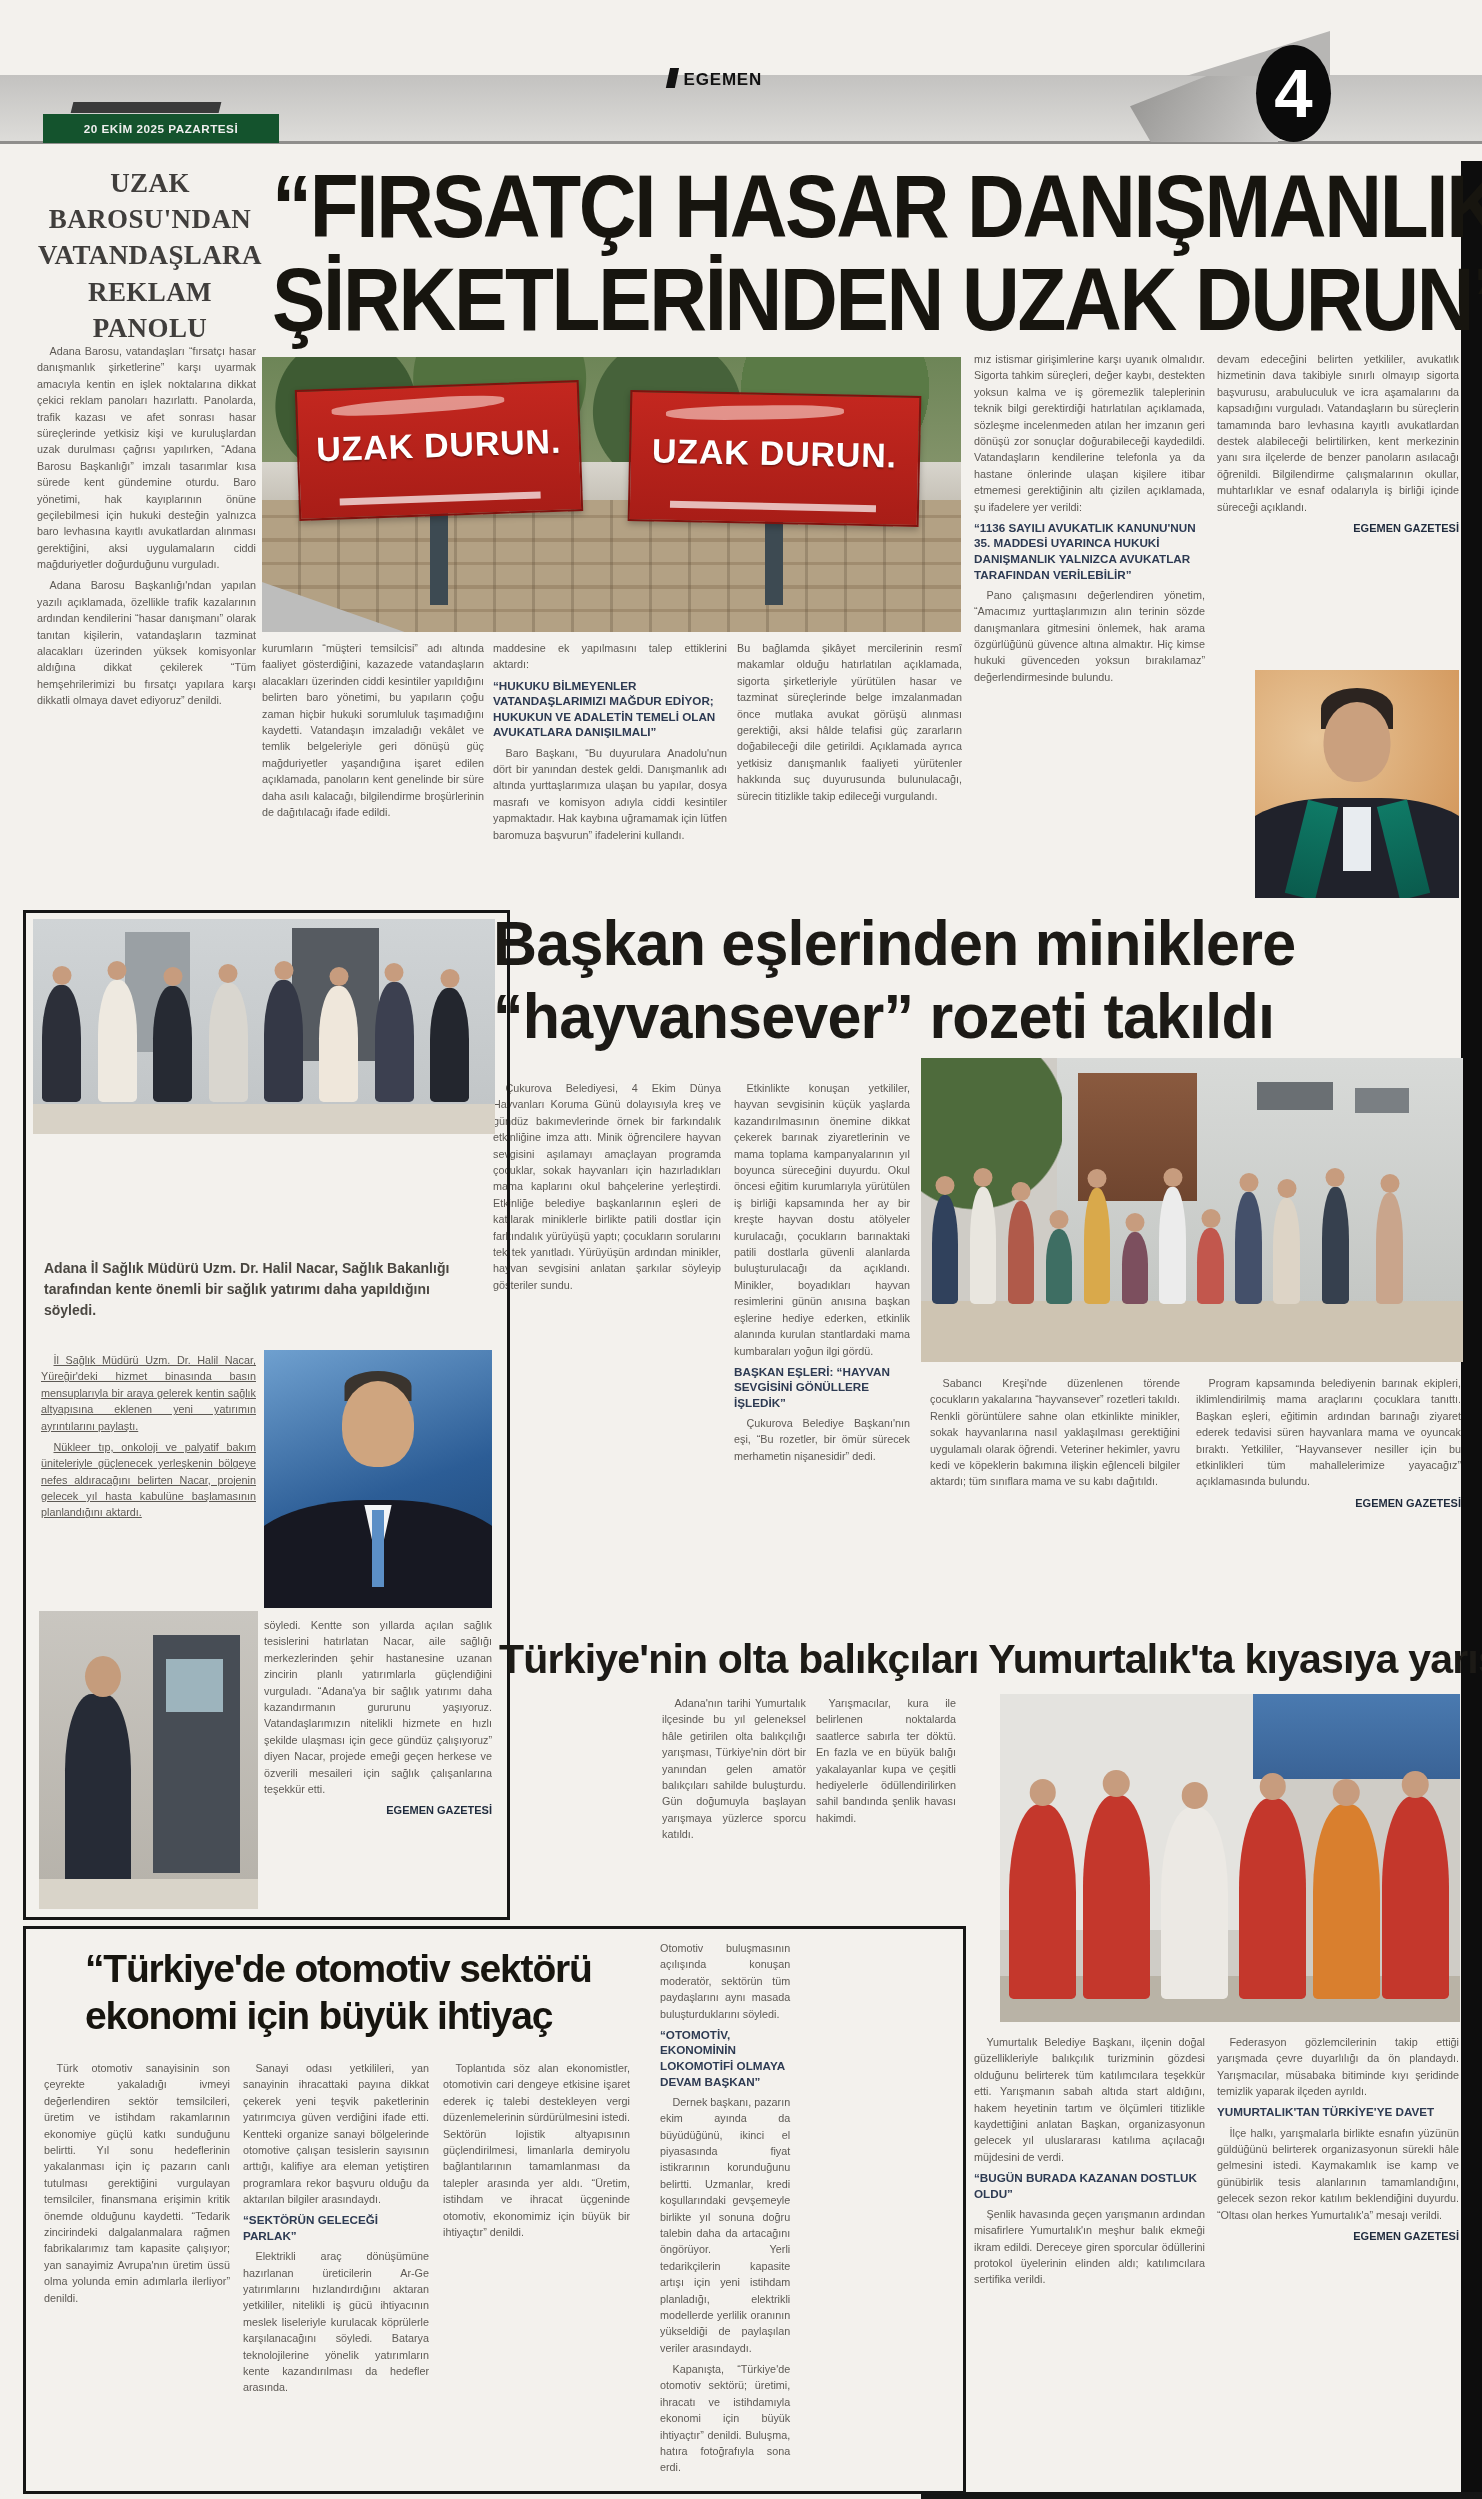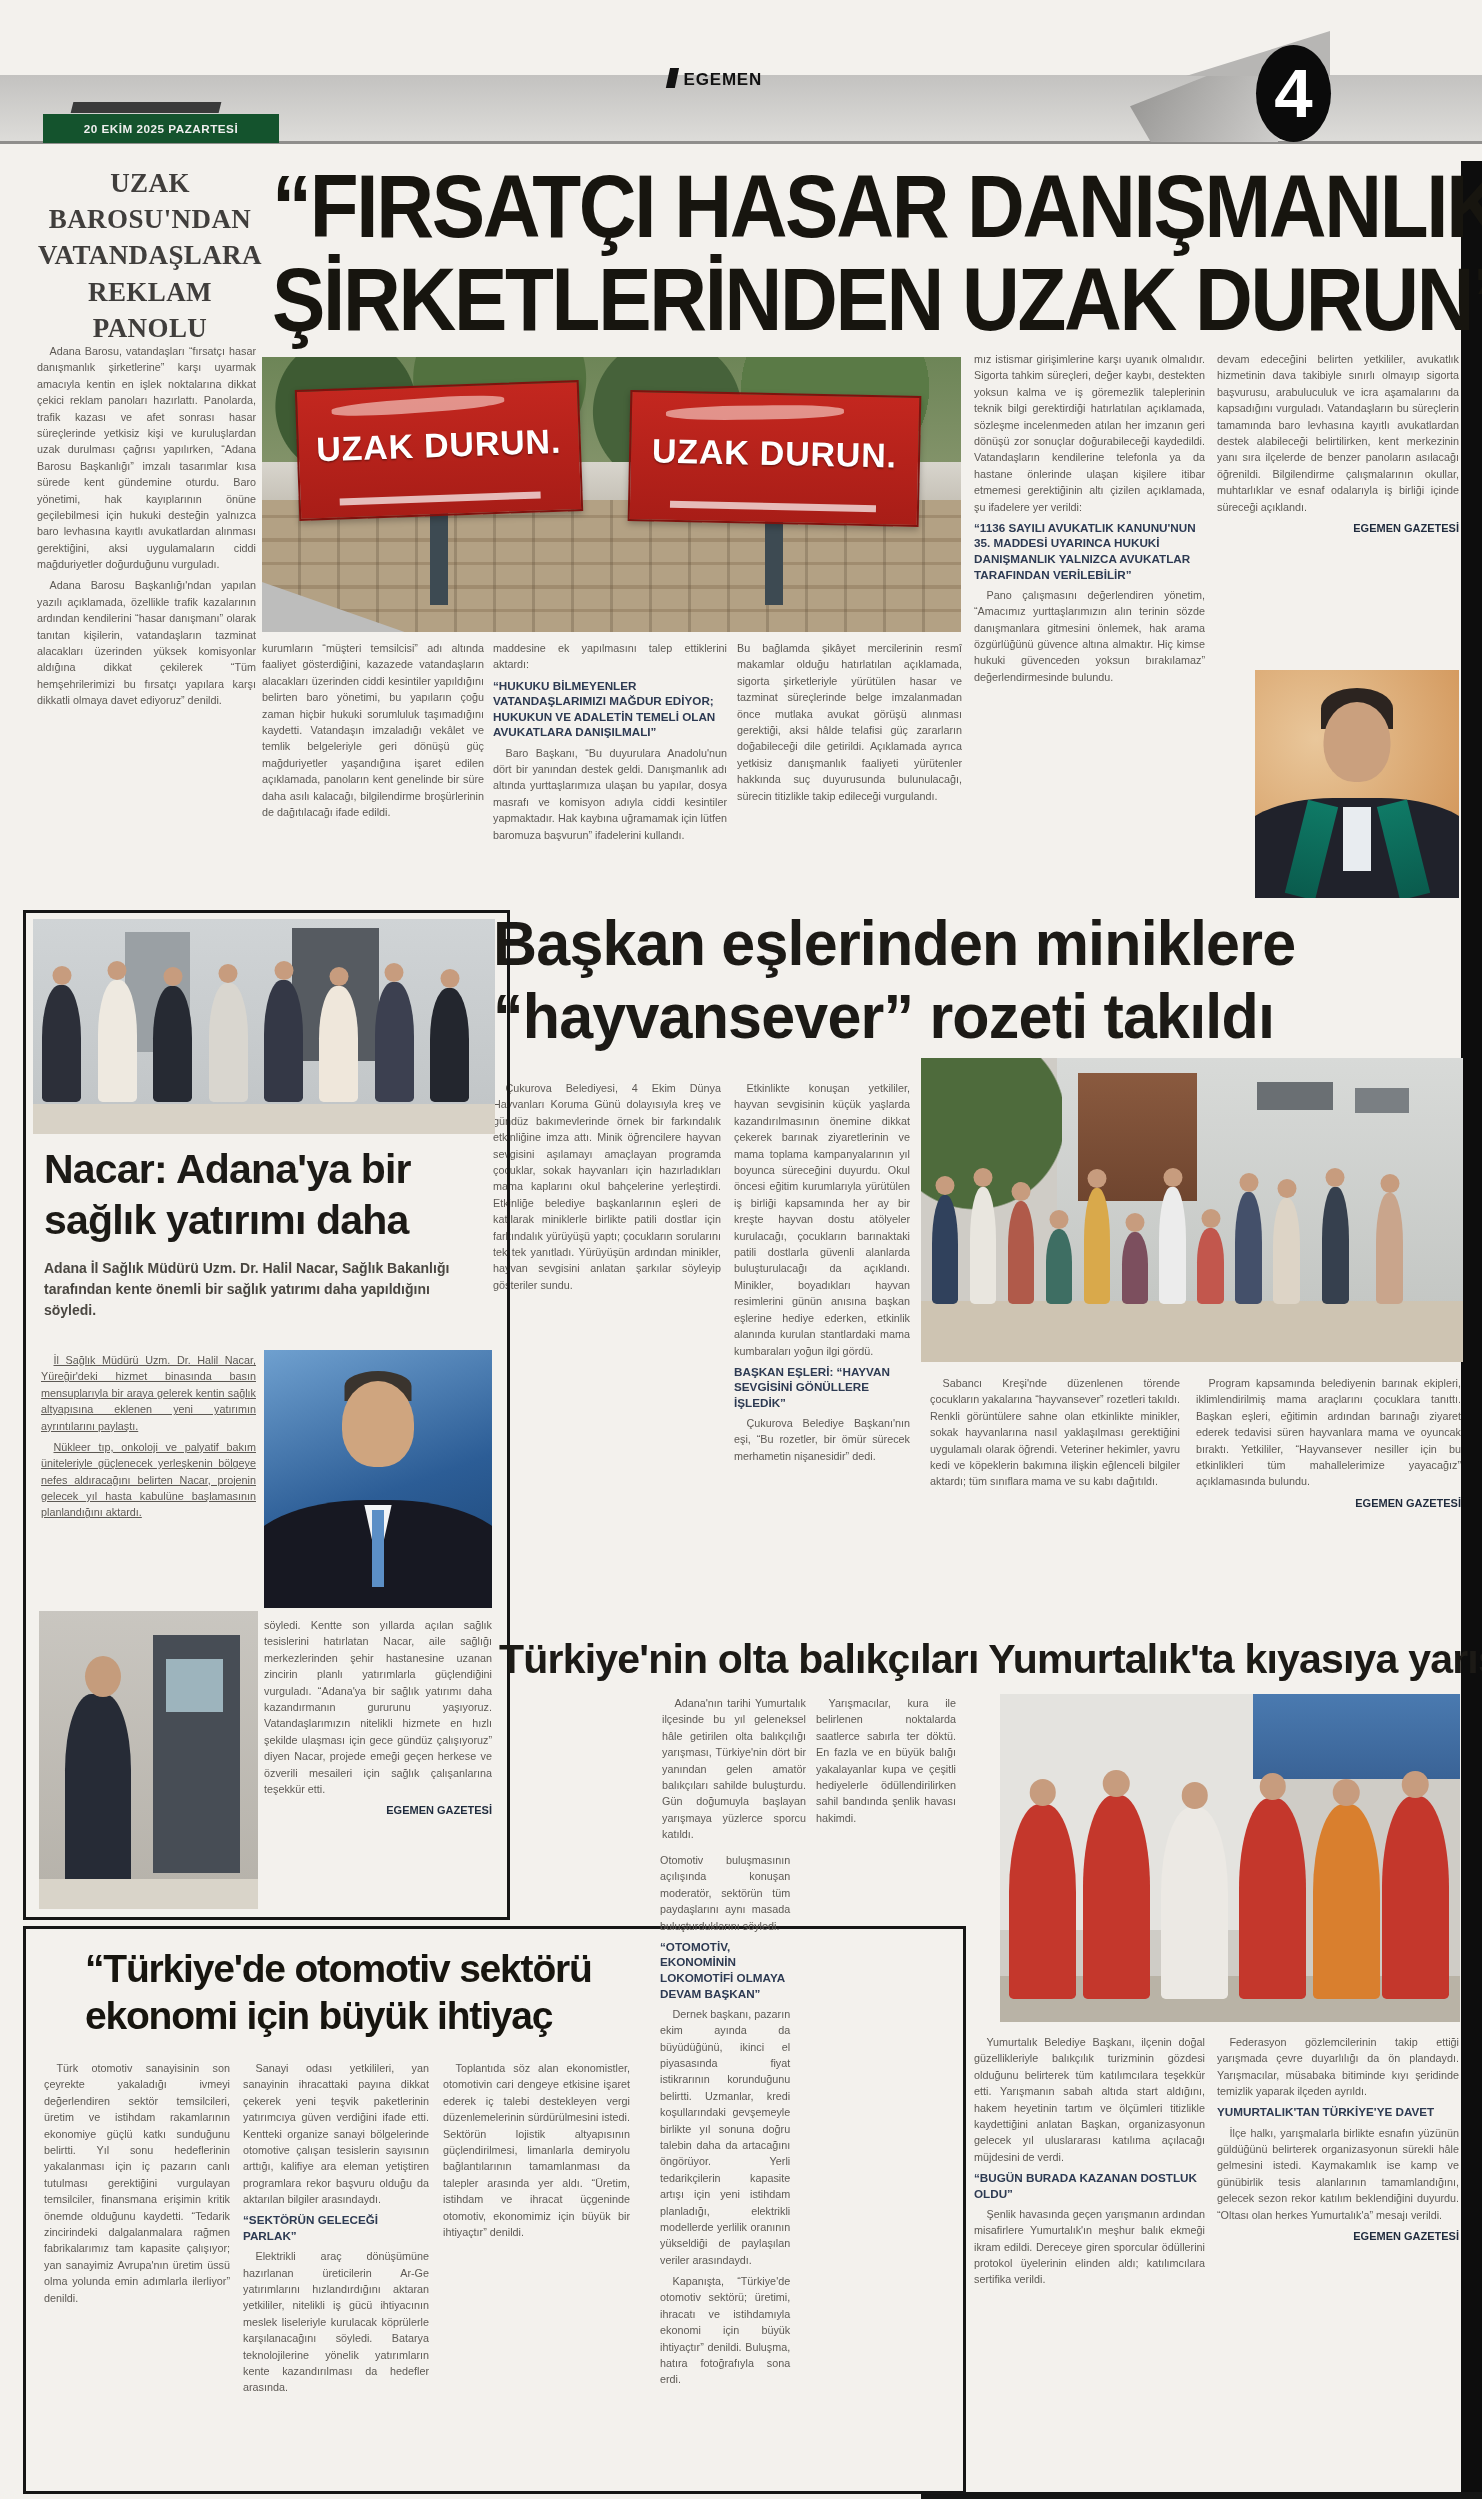--- a/index.html
+++ b/index.html
@@ -259,22 +259,20 @@
     <span class="fig" style="left:2%;height:117px;background:#2c2f39;"></span>
     <span class="fig" style="left:14%;height:122px;background:#eee9e0;"></span>
     <span class="fig" style="left:26%;height:116px;background:#262a33;"></span>
     <span class="fig" style="left:38%;height:119px;background:#d9d6cf;"></span>
     <span class="fig" style="left:50%;height:122px;background:#343846;"></span>
     <span class="fig" style="left:62%;height:116px;background:#efe7db;"></span>
     <span class="fig" style="left:74%;height:120px;background:#3c4050;"></span>
     <span class="fig" style="left:86%;height:114px;background:#23262e;"></span>
   </div>
 
-  <div class="abs h4-head" style="left:44px;top:1144px;width:442px;"><span>Nacar: Adana'ya bir</span><br>
-      <span>sağlık yatırımı daha</span></div>
   <div class="abs n-subtitle" style="left:44px;top:1258px;width:439px;">Adana İl Sağlık Müdürü Uzm. Dr. Halil Nacar, Sağlık Bakanlığı tarafından kente önemli bir sağlık yatırımı daha yapıldığını söyledi.</div>
 
   <div class="body-col" style="left:41px;top:1352px;width:215px;height:254px;text-decoration:underline;">
     <p>İl Sağlık Müdürü Uzm. Dr. Halil Nacar, Yüreğir'deki hizmet binasında basın mensuplarıyla bir araya gelerek kentin sağlık altyapısına eklenen yeni yatırımın ayrıntılarını paylaştı.</p>
     <p>Nükleer tıp, onkoloji ve palyatif bakım üniteleriyle güçlenecek yerleşkenin bölgeye nefes aldıracağını belirten Nacar, projenin gelecek yıl hasta kabulüne başlamasının planlandığını aktardı.</p>
   </div>
 
   <div class="photo" style="left:264px;top:1350px;width:228px;height:258px;">
     <span class="np-bg"></span>
     <span class="np-suit"></span>
@@ -340,21 +338,21 @@
   </div>
   <div class="body-col" style="left:243px;top:2060px;width:186px;height:420px;">
     <p>Sanayi odası yetkilileri, yan sanayinin ihracattaki payına dikkat çekerek yeni teşvik paketlerinin yatırımcıya güven verdiğini ifade etti. Kentteki organize sanayi bölgelerinde otomotive çalışan tesislerin sayısının arttığı, kalifiye ara eleman yetiştiren programlara rekor başvuru olduğu da aktarılan bilgiler arasındaydı.</p>
     <p class="subhead">“SEKTÖRÜN GELECEĞİ PARLAK”</p>
     <p>Elektrikli araç dönüşümüne hazırlanan üreticilerin Ar-Ge yatırımlarını hızlandırdığını aktaran yetkililer, nitelikli iş gücü ihtiyacının meslek liseleriyle kurulacak köprülerle karşılanacağını söyledi. Batarya teknolojilerine yönelik yatırımların kente kazandırılması da hedefler arasında.</p>
   </div>
   <div class="body-col" style="left:443px;top:2060px;width:187px;height:420px;">
     <p>Toplantıda söz alan ekonomistler, otomotivin cari dengeye etkisine işaret ederek iç talebi destekleyen vergi düzenlemelerinin sürdürülmesini istedi. Sektörün lojistik altyapısının güçlendirilmesi, limanlarla demiryolu bağlantılarının tamamlanması da talepler arasında yer aldı. “Üretim, istihdam ve ihracat üçgeninde otomotiv, ekonomimiz için büyük bir ihtiyaçtır” denildi.</p>
   </div>
 
-  <div class="body-col" style="left:660px;top:1852px;width:293px;height:543px;">
+  <div class="body-col" style="left:660px;top:1940px;width:293px;height:543px;">
 
     <div class="oto-portrait" style="margin-top:265px;">
       <span class="bw-bg"></span>
       <span class="bw-suit"></span>
       <span class="bw-shirt"></span>
       <span class="bw-tie"></span>
       <span class="bw-hair"></span>
       <span class="bw-head"></span>
     </div>
     <p class="nofirst">Otomotiv buluşmasının açılışında konuşan moderatör, sektörün tüm paydaşlarını aynı masada buluşturduklarını söyledi.</p>

